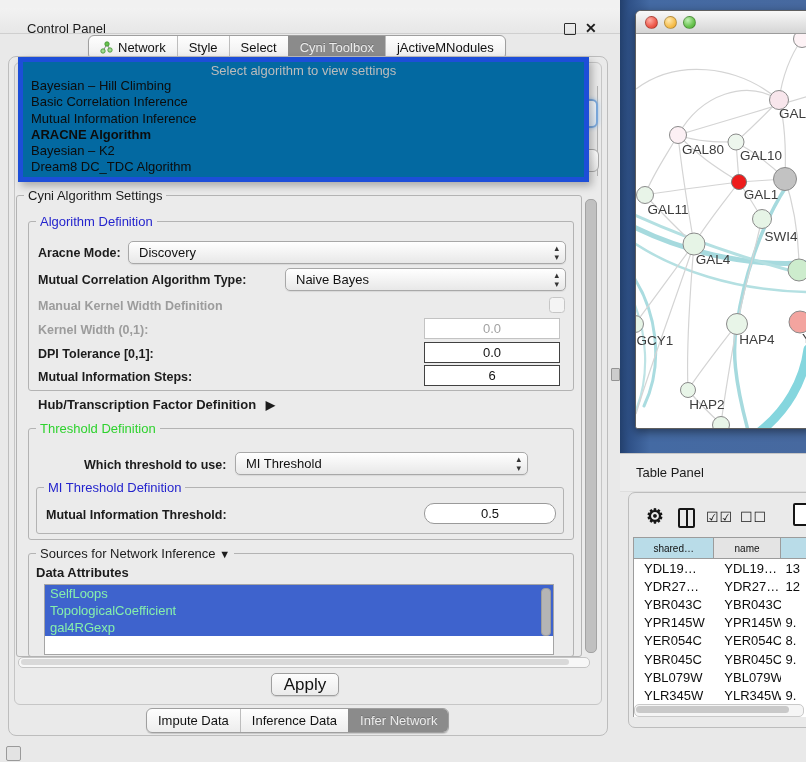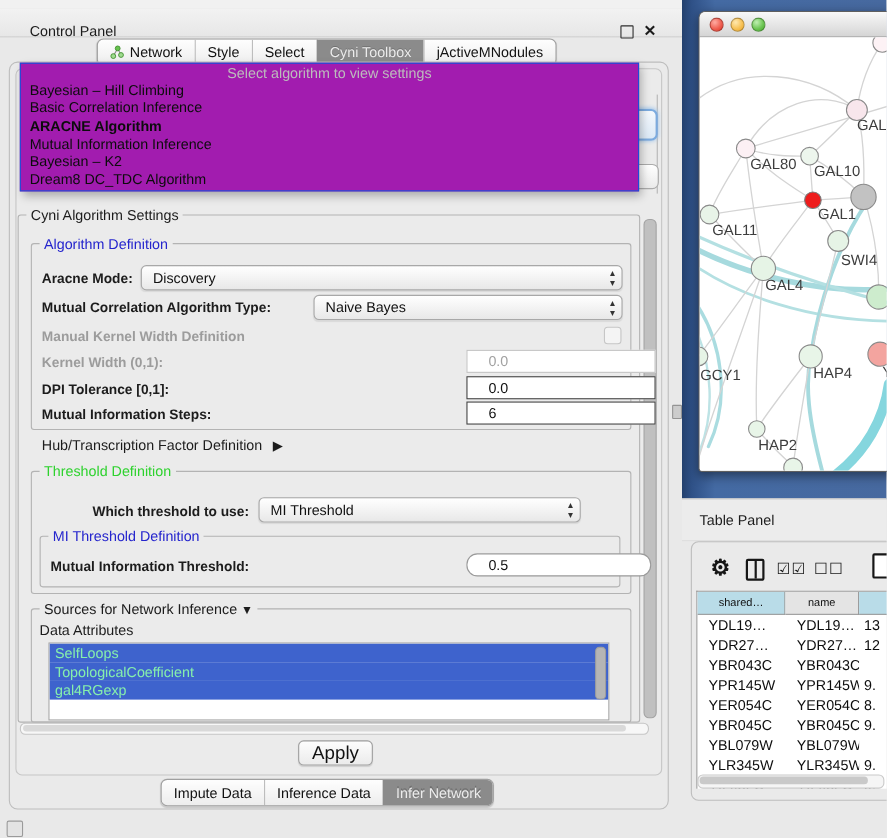--- a/index.html
+++ b/index.html
@@ -26,28 +26,28 @@
   .outer-panel{left:8px;top:56px;width:598px;height:678px;border:1px solid #bdbdbd;border-radius:8px;background:#eaeaea}
   .inner-panel{left:14px;top:62px;width:586px;height:641px;border:1px solid #c6c6c6;border-radius:6px;background:#ebebeb}
   
   .grp{border:1px solid #b3b3b3;border-radius:3px}
   .grp-title{position:absolute;font-size:13px;background:#ebebeb;padding:0 4px;white-space:nowrap;color:#1c1c1c}
   .t-blue{color:#2424cd}
   .t-green{color:#2ed22e}
   
   .lbl{font-size:12.5px;font-weight:bold;color:#1c1c1c;white-space:nowrap}
   .lbl.dis{color:#9c9c9c}
-  .lbl.plain{font-weight:normal;font-size:13px}
+  .lbl.plain{font-weight:bold;font-size:13px}
   .combo{height:23px;border:1px solid #a8a8a8;border-radius:5px;background:linear-gradient(#ffffff,#e8e8e8);display:flex;align-items:center;padding:0 22px 0 10px;font-size:13px;color:#111;box-shadow:0 1px 1px rgba(0,0,0,.08);box-sizing:border-box}
   .spin{position:absolute;right:6px;top:2px;display:flex;flex-direction:column;align-items:center;line-height:9px;font-size:9px;color:#333}
-  .fld{height:19px;border:1px solid #414141;background:#fff;font-size:13px;color:#111;text-align:left;padding:0 19px;font-family:inherit;box-sizing:content-box}
+  .fld{height:19px;border:1px solid #414141;background:#fff;font-size:13px;color:#111;text-align:center;padding:0 1px;font-family:inherit;box-sizing:content-box}
   .fld.lite{border-color:#c3c3c3;color:#a2a2a2}
   .chk{width:14px;height:14px;border:1px solid #c6c6c6;border-radius:3.5px;background:#f4f4f4}
   
-  .dropdown{left:18px;top:57px;width:561px;height:115px;background:#a21caf;border:1px solid #1d4ed8;box-shadow:3px 4px 8px rgba(0,0,0,.28);z-index:50}
+  .dropdown{left:18px;top:57px;width:561px;height:115px;background:#0369a1;border:5px solid #1d4ed8;box-shadow:3px 4px 8px rgba(0,0,0,.28);z-index:50}
   .dd-header{height:15px;text-align:center;font-size:13px;color:#bcbcbc;padding-top:1px}
   .dd-item{height:16.3px;font-size:13px;color:#0c0c0c;padding-left:8px;line-height:16.3px;white-space:nowrap}
   .dd-item.bold{font-weight:bold}
   
   .frag-combo-btn{left:572px;top:99px;width:22px;height:25px;border:2px solid #7cabdf;border-radius:6px;background:linear-gradient(#f4f8fd,#dce9f6);box-shadow:0 0 4px #9cc3ea;z-index:10}
   .frag-line{left:597px;top:86px;width:1px;height:90px;background:#b5b5b5;z-index:10}
   .frag-combo2{left:545px;top:149px;width:52px;height:21px;border:1px solid #ababab;border-radius:6px;background:linear-gradient(#fff,#eaeaea);z-index:10}
   
   .vscroll{width:10px;border-radius:5px;background:#c0c0c0;border:1px solid #a3a3a3}
   .hscroll-track{height:9px;background:#f7f7f7;border:1px solid #c5c5c5;border-radius:5px}
@@ -225,22 +225,22 @@
   </div>
   <div class="tab sel">
     <span>Infer Network</span>
   </div>
 </div>
 
 <div class="abs dropdown">
   <div class="dd-header">Select algorithm to view settings</div>
   <div class="dd-item">Bayesian – Hill Climbing</div>
   <div class="dd-item">Basic Correlation Inference</div>
+  <div class="dd-item">Mutual Information Inference</div>
   <div class="dd-item bold">ARACNE Algorithm</div>
-  <div class="dd-item">Mutual Information Inference</div>
   <div class="dd-item">Bayesian – K2</div>
   <div class="dd-item">Dream8 DC_TDC Algorithm</div>
 </div>
 
 <div class="abs grip"></div>
 <div class="abs mini-icon"></div>
 
 <div class="abs desktop"></div>
 
 <div class="abs netwin">

